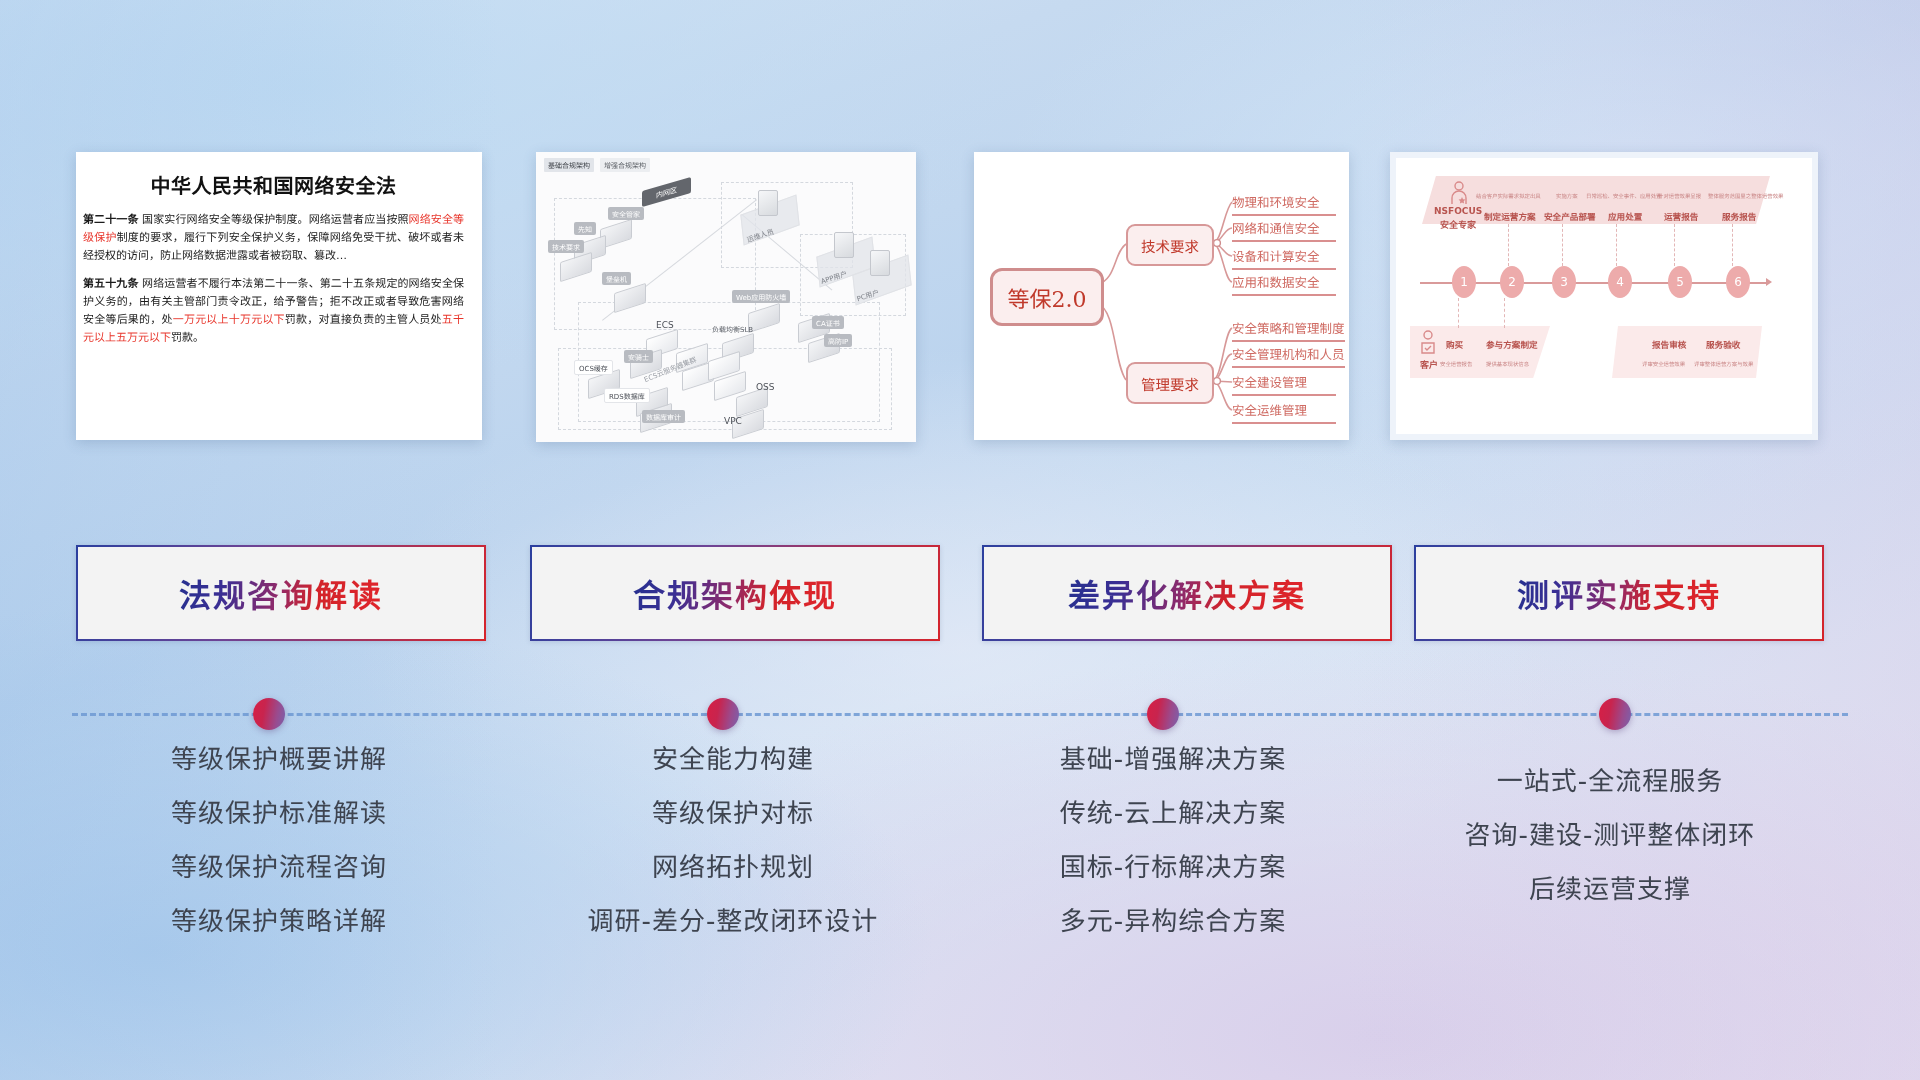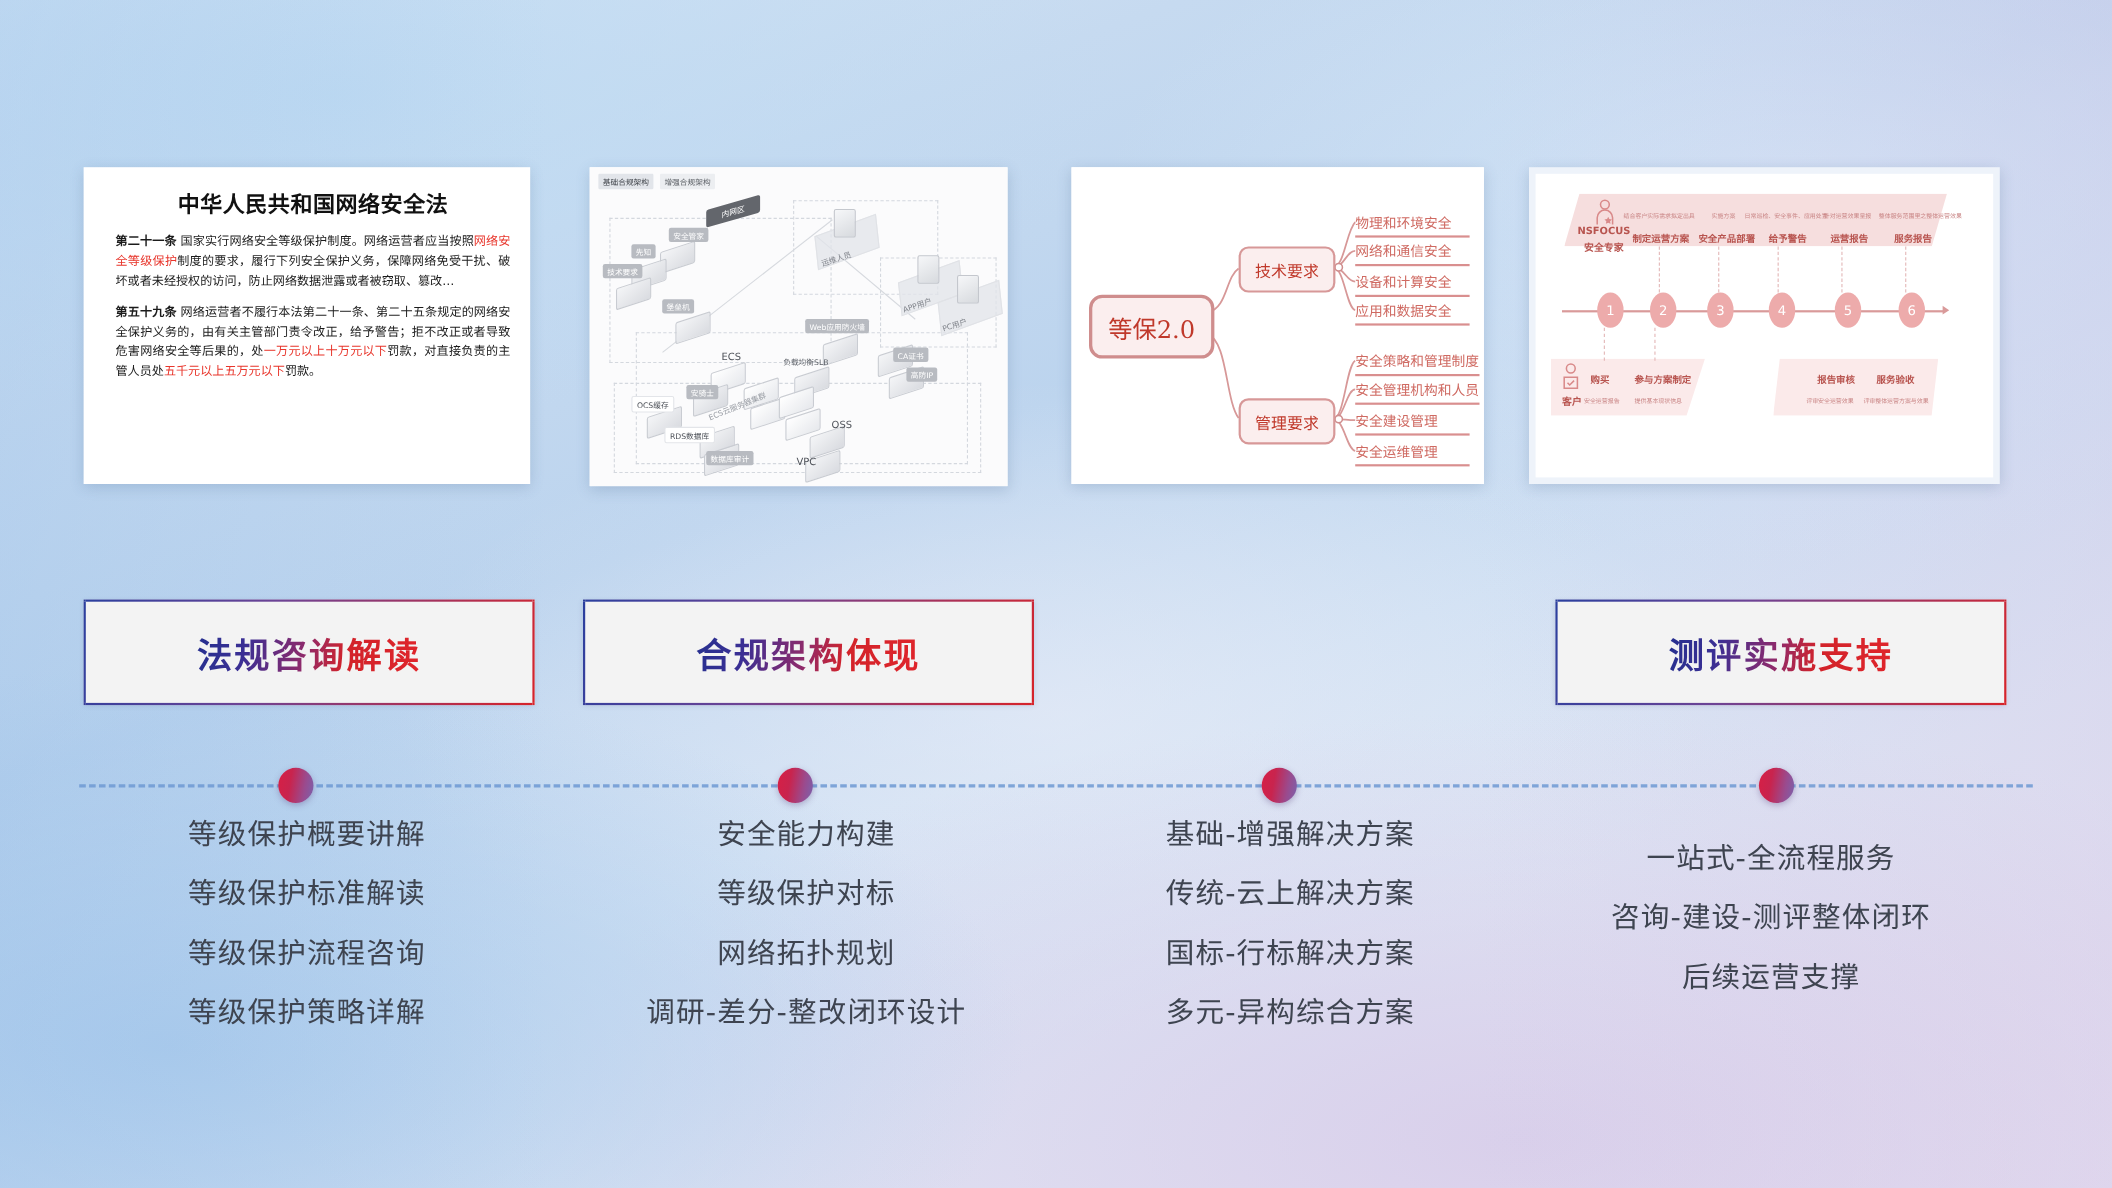--- a/index.html
+++ b/index.html
@@ -29,21 +29,21 @@
   .cards{position:absolute;top:152px;left:0;width:1920px;height:300px;}
   .card{position:absolute;top:0;background:#fff;overflow:hidden;
         box-shadow:0 3px 12px rgba(60,90,130,.22);}
   .card.c1{left:76px;width:406px;height:288px;}
   .card.c2{left:536px;width:380px;height:290px;}
   .card.c3{left:974px;width:375px;height:288px;}
   .card.c4{left:1390px;width:428px;height:288px;background:#eef3fa;
            padding:6px;box-sizing:border-box;}
 
   
-  .law{padding:16px 18px 10px 29px;box-sizing:border-box;height:100%;}
+  .law{padding:16px 18px 10px 7px;box-sizing:border-box;height:100%;}
   .law h3{margin:2px 0 12px;text-align:center;font-size:20px;color:#111;font-weight:700;
           font-family:"DejaVu Sans","Liberation Sans",sans-serif;letter-spacing:.5px;}
   .law p{margin:0 0 11px;font-size:11px;line-height:1.62;color:#1b1b1b;text-align:justify;
          font-family:"DejaVu Sans","Liberation Sans",sans-serif;}
   .law b{font-weight:700;}
   .law .rd{color:#e8352b;}
 
   
   .arch{position:relative;width:100%;height:100%;background:#fbfbfc;}
   .arch .tabs{position:absolute;top:6px;left:8px;display:flex;gap:6px;}
@@ -294,21 +294,21 @@
         </div>
         <div class="tt" style="left:38px;top:48px;font-size:9px;">NSFOCUS</div>
         <div class="tt" style="left:44px;top:60px;font-size:9px;">安全专家</div>
 
         <div class="tt" style="left:88px;top:52px;">制定运营方案</div>
         <div class="st" style="left:80px;top:34px;">结合客户实际需求拟定出具</div>
 
         <div class="tt" style="left:148px;top:52px;">安全产品部署</div>
         <div class="st" style="left:160px;top:34px;">实施方案</div>
 
-        <div class="tt" style="left:212px;top:52px;">给予警告</div>
+        <div class="tt" style="left:212px;top:52px;">应用处置</div>
         <div class="st" style="left:190px;top:34px;">日常巡检、安全事件、应用处置</div>
 
         <div class="tt" style="left:268px;top:52px;font-family:Liberation Mono, monospace;">运营报告</div>
         <div class="st" style="left:262px;top:34px;">针对运营效果呈报</div>
 
         <div class="tt" style="left:326px;top:52px;">服务报告</div>
         <div class="st" style="left:312px;top:34px;">整体服务范围里之整体运营效果</div>
 
         <div class="axis"></div>
         <div class="arw"></div>
@@ -352,20 +352,23 @@
     </div>
   </div>
 
   <div class="titles">
     <div class="tbox t1">
       <span>法规咨询解读</span>
     </div>
     <div class="tbox t2">
       <span>合规架构体现</span>
     </div>
+    <div class="tbox t3">
+      <span>差异化解决方案</span>
+    </div>
     <div class="tbox t4">
       <span>测评实施支持</span>
     </div>
   </div>
 
   <div class="timeline">
     <div class="tl-line"></div>
     <div class="tl-dot d1"></div>
     <div class="tl-dot d2"></div>
     <div class="tl-dot d3"></div>

